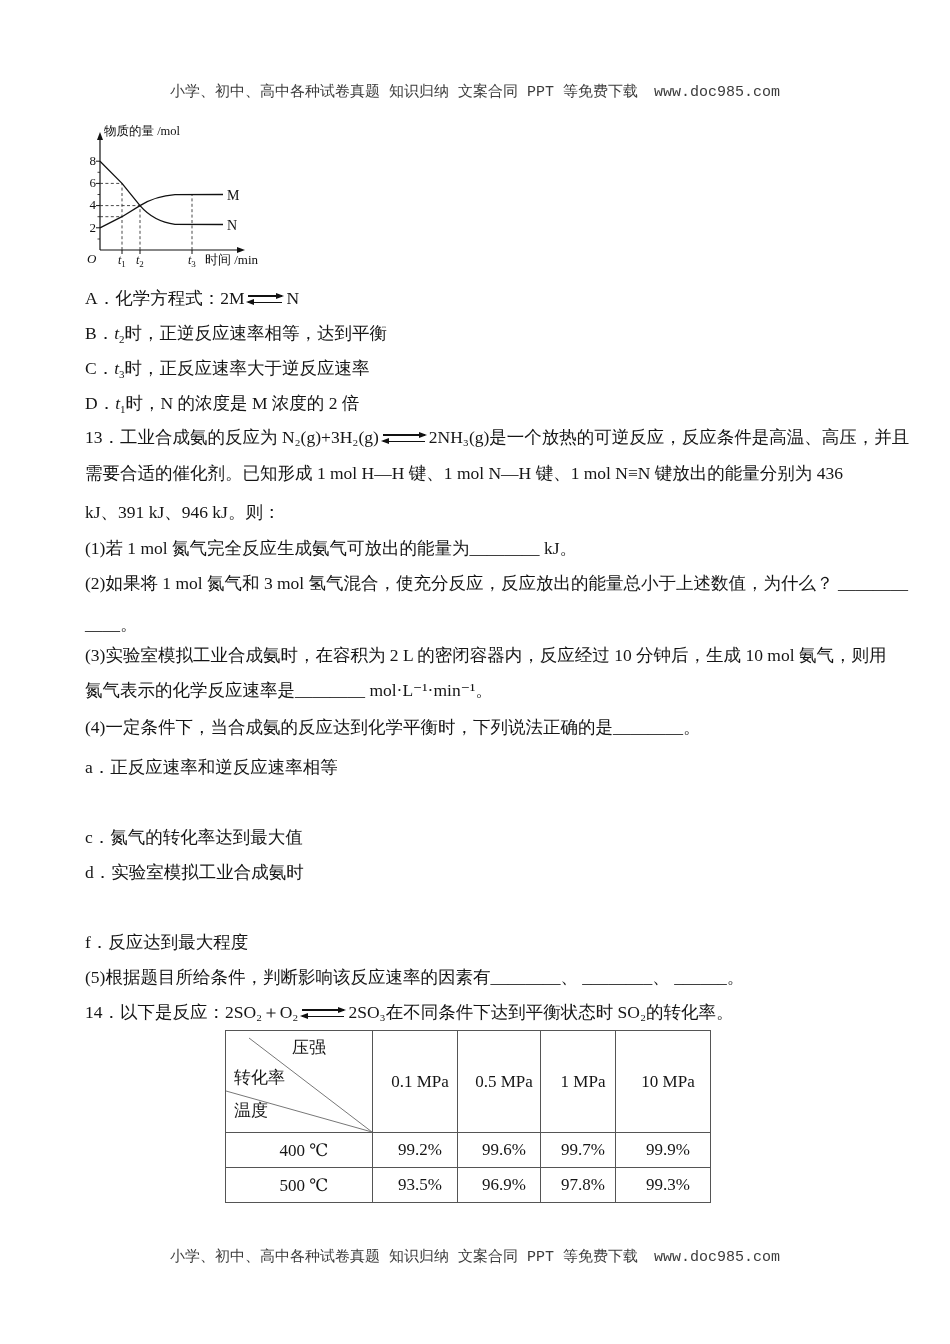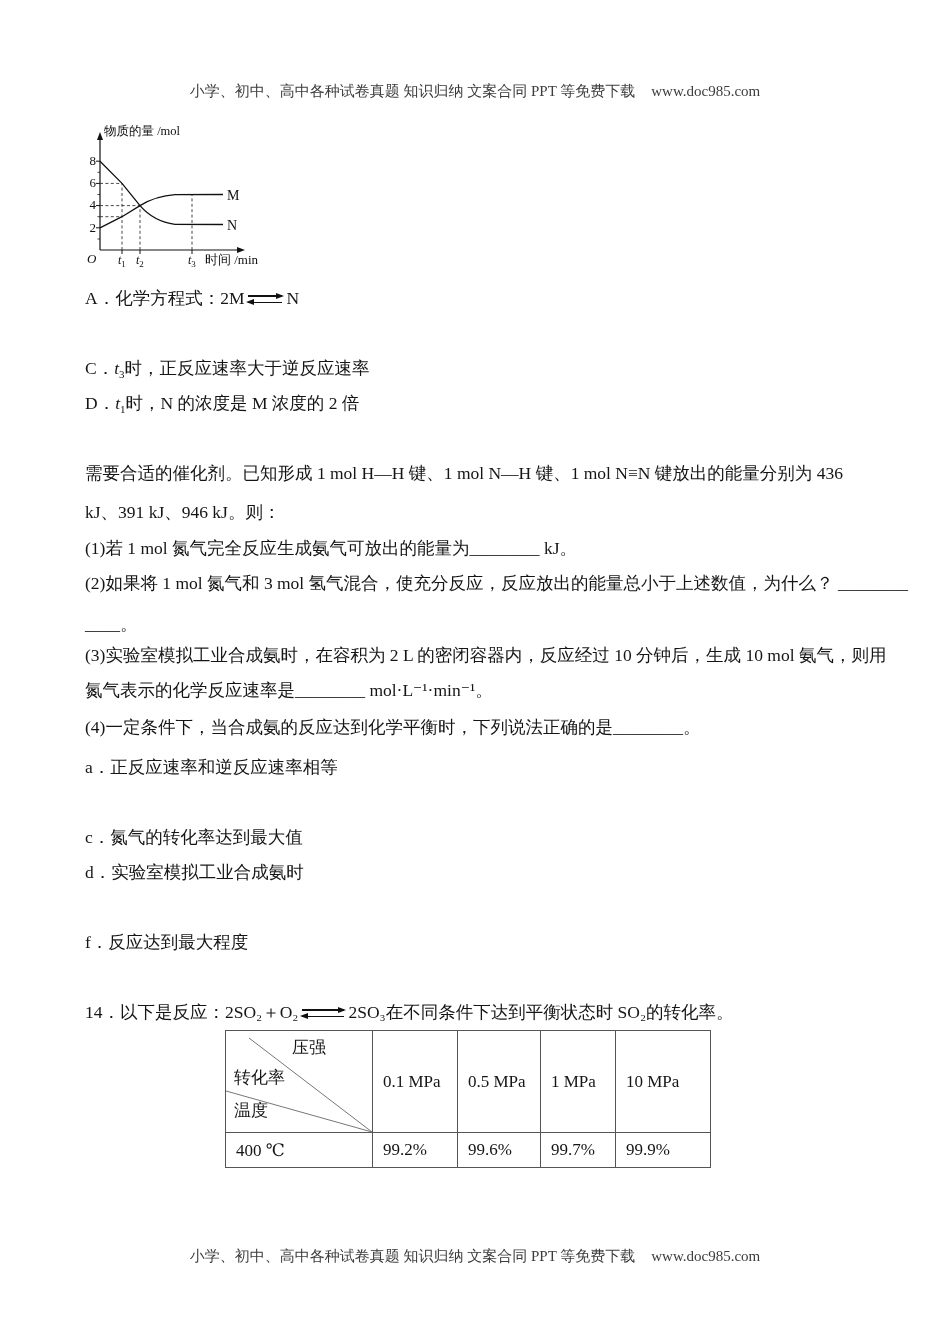--- a/index.html
+++ b/index.html
@@ -1,37 +1,37 @@
 <!DOCTYPE html>
 <html lang="zh"><head>
 <meta charset="utf-8">
 <style>
   html,body{margin:0;padding:0;background:#fff;}
   .page{position:relative;width:950px;height:1344px;background:#ffffff;overflow:hidden;
         font-family:"Liberation Serif","DejaVu Serif",serif;color:#151515;}
-  .hf{position:absolute;left:0;width:100%;text-align:center;font-size:15px;color:#3c3c3c;white-space:nowrap;}
+  .hf{position:absolute;left:0;width:100%;text-align:center;font-size:15px;color:#3c3c3c;white-space:nowrap;font-family:Liberation Mono, monospace;}
   .hf .url{margin-left:16px;}
   .header{top:82px;}
   .footer{top:1247px;}
   .line{position:absolute;left:85px;font-size:17.5px;line-height:21px;white-space:nowrap;}
   .line sub{font-size:11px;line-height:0;vertical-align:-4px;}
   .tvar{font-style:italic;}
   
   .eqarrow{display:inline-block;position:relative;width:46px;height:13px;margin:0 2px;vertical-align:-2px;}
   .eqarrow.sm{width:38px;}
   .eqarrow .a1,.eqarrow .a2{position:absolute;left:2px;right:2px;height:1.5px;background:#111;}
   .eqarrow .a1{top:2px;}
   .eqarrow .a2{bottom:3px;}
   .eqarrow .a1::after{content:"";position:absolute;right:-2px;top:-2.5px;width:0;height:0;
       border-left:8px solid #111;border-top:3px solid transparent;border-bottom:3px solid transparent;}
   .eqarrow .a2::before{content:"";position:absolute;left:-2px;top:-2.5px;width:0;height:0;
       border-right:8px solid #111;border-top:3px solid transparent;border-bottom:3px solid transparent;}
   .chart{position:absolute;left:83px;top:124px;}
   .chart svg text{font-family:"Liberation Serif","DejaVu Serif",serif;fill:#111;}
-  .tablewrap{position:absolute;left:225px;top:1030px;}
+  .tablewrap{position:absolute;left:225px;top:1030px;text-align:center;}
   table{border-collapse:collapse;table-layout:fixed;}
   td{border:1px solid #555;font-size:17px;padding:0 0 0 10px;vertical-align:middle;color:#151515;}
   .hrow td{height:101px;}
   .drow td{height:34px;}
   td.corner{position:relative;padding:0;}
   .corner span{position:absolute;font-size:17px;white-space:nowrap;}
   .c-top{left:66px;top:5px;}
   .c-mid{left:8px;top:35px;}
   .c-bot{left:8px;top:68px;}
   .corner svg{position:absolute;left:0;top:0;}
@@ -90,39 +90,46 @@
       <text x="105" y="140" font-size="12"><tspan font-style="italic">t</tspan><tspan dy="3" font-size="9">3</tspan></text>
       <text x="122" y="140" font-size="13">时间 /min</text>
       <text x="144" y="76" font-size="14">M</text>
       <text x="144" y="106" font-size="14">N</text>
     </svg>
   </div>
 
   <div class="line" style="top:288px">
     <span>A．</span><span>化学方程式：2M</span><span class="eqarrow sm"><span class="a1"></span><span class="a2"></span></span><span>N</span>
   </div>
+  <div class="line" style="top:323px">
+    <span>B．</span><i class="tvar">t</i><sub>2</sub><span>时，正逆反应速率相等，达到平衡</span>
+  </div>
   <div class="line" style="top:358px">
     <span>C．</span><i class="tvar">t</i><sub>3</sub><span>时，正反应速率大于逆反应速率</span>
   </div>
   <div class="line" style="top:393px">
     <span>D．</span><i class="tvar">t</i><sub>1</sub><span>时，N 的浓度是 M 浓度的 2 倍</span>
   </div>
 
+  <div class="line" style="top:427px">
+    <span>13．</span><span>工业合成氨的反应为 N₂(g)+3H₂(g)</span><span class="eqarrow"><span class="a1"></span><span class="a2"></span></span><span>2NH₃(g)是一个放热的可逆反应，反应条件是高温、高压，并且</span>
+  </div>
   <div class="line" style="top:463px">需要合适的催化剂。已知形成 1 mol H—H 键、1 mol N—H 键、1 mol N≡N 键放出的能量分别为 436</div>
   <div class="line" style="top:502px">kJ、391 kJ、946 kJ。则：</div>
   <div class="line" style="top:538px">(1)若 1 mol 氮气完全反应生成氨气可放出的能量为________ kJ。</div>
   <div class="line" style="top:573px">(2)如果将 1 mol 氮气和 3 mol 氢气混合，使充分反应，反应放出的能量总小于上述数值，为什么？ ________</div>
   <div class="line" style="top:614px">____。</div>
   <div class="line" style="top:645px">(3)实验室模拟工业合成氨时，在容积为 2 L 的密闭容器内，反应经过 10 分钟后，生成 10 mol 氨气，则用</div>
   <div class="line" style="top:680px">氮气表示的化学反应速率是________ mol·L⁻¹·min⁻¹。</div>
   <div class="line" style="top:717px">(4)一定条件下，当合成氨的反应达到化学平衡时，下列说法正确的是________。</div>
   <div class="line" style="top:757px">a．正反应速率和逆反应速率相等</div>
   <div class="line" style="top:827px">c．氮气的转化率达到最大值</div>
   <div class="line" style="top:862px">d．实验室模拟工业合成氨时</div>
   <div class="line" style="top:932px">f．反应达到最大程度</div>
+  <div class="line" style="top:967px">(5)根据题目所给条件，判断影响该反应速率的因素有________、 ________、 ______。</div>
 
   <div class="line" style="top:1002px">
     <span>14．</span><span>以下是反应：2SO₂＋O₂</span><span class="eqarrow"><span class="a1"></span><span class="a2"></span></span><span>2SO₃在不同条件下达到平衡状态时 SO₂的转化率。</span>
   </div>
 
   <div class="tablewrap">
     <table>
       <colgroup>
         <col style="width:147px">
           <col style="width:85px">
@@ -146,20 +153,27 @@
         <td>1 MPa</td>
         <td>10 MPa</td>
       </tr>
       <tr class="drow">
         <td>400 ℃</td>
         <td>99.2%</td>
         <td>99.6%</td>
         <td>99.7%</td>
         <td>99.9%</td>
       </tr>
+      <tr class="drow">
+        <td>500 ℃</td>
+        <td>93.5%</td>
+        <td>96.9%</td>
+        <td>97.8%</td>
+        <td>99.3%</td>
+      </tr>
     </tbody>
       </table>
   </div>
 
   <div class="hf footer">
     <span>小学、初中、高中各种试卷真题 知识归纳 文案合同 PPT 等免费下载</span><span class="url">www.doc985.com</span>
   </div>
 
 </div>
 

